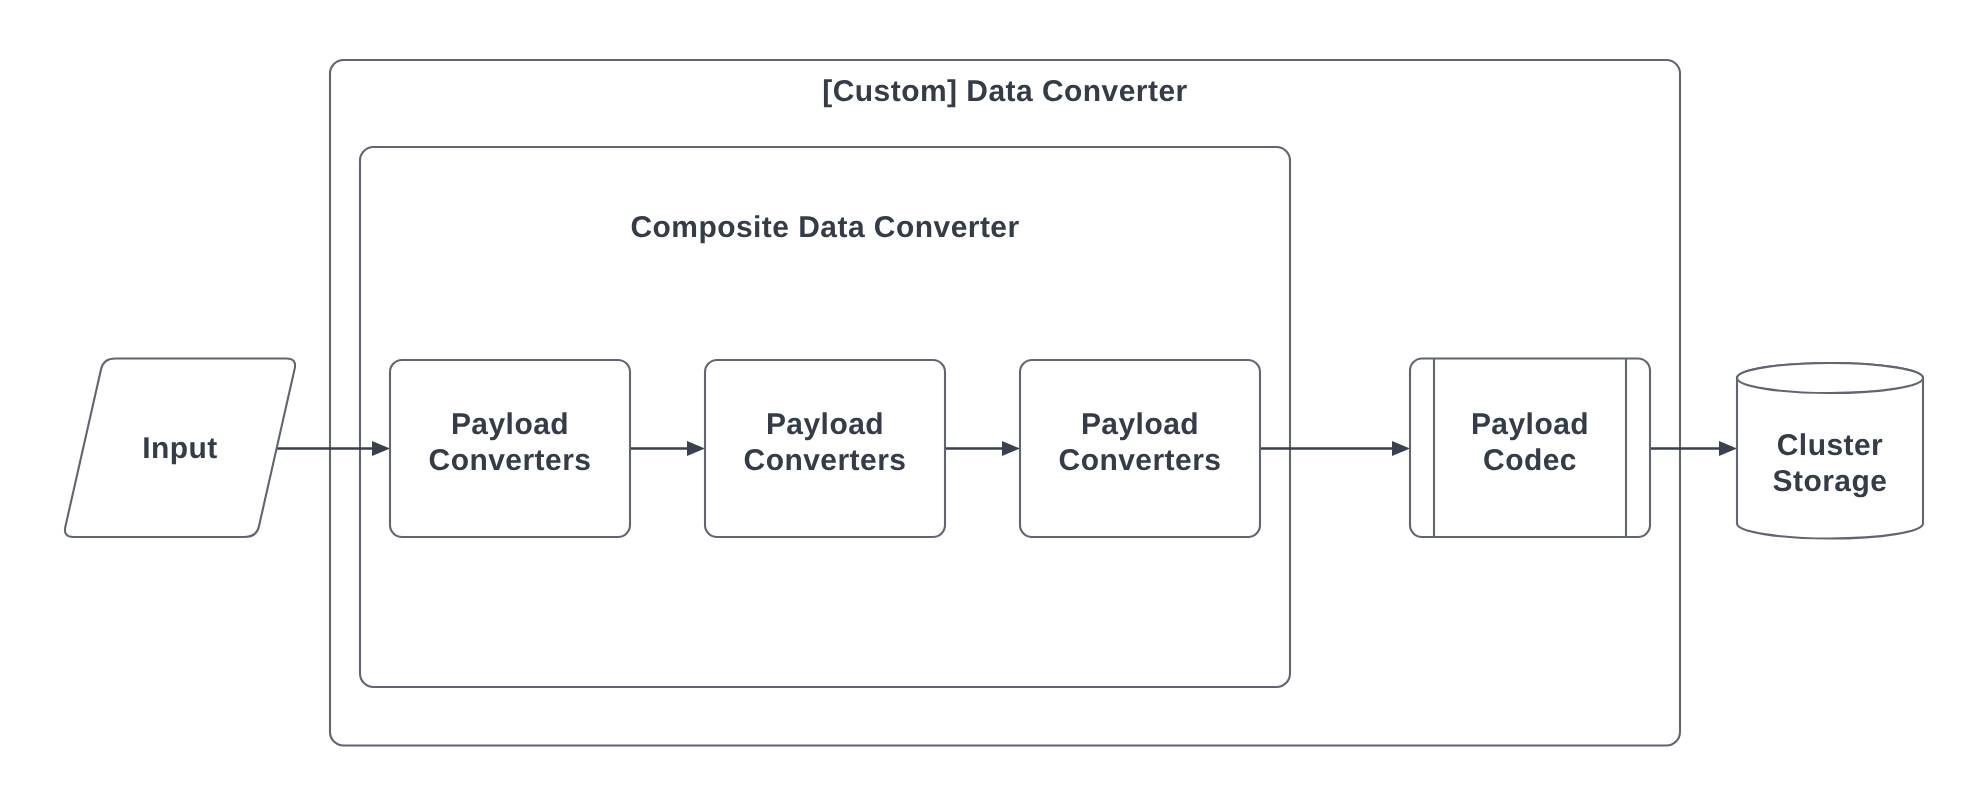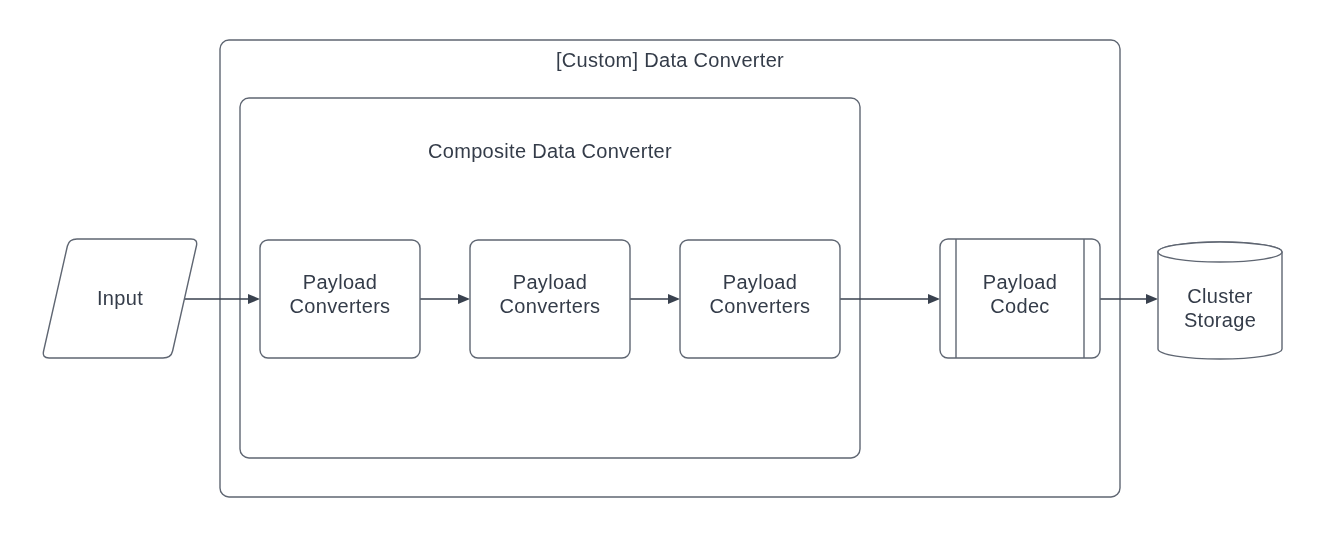--- a/index.html
+++ b/index.html
@@ -9,21 +9,21 @@
     --text-color: #343c49;
     --arrow-color: #39414e;
   }
   * { margin: 0; padding: 0; box-sizing: border-box; }
   html, body {
     width: 1320px; height: 540px;
     background: var(--bg);
     overflow: hidden;
     font-family: "Liberation Sans", sans-serif;
   }
-  .canvas { position: relative; width: 1320px; height: 540px; background: var(--bg); }
+  .canvas { position: relative; width: 1320px; height: 540px; background: var(--bg); font-weight: bold; }
   svg { display: block; }
   .shape {
     fill: var(--shape-fill);
     stroke: var(--shape-stroke);
     stroke-width: 1.4;
   }
   .container-box {
     fill: var(--shape-fill);
     stroke: var(--shape-stroke);
     stroke-width: 1.4;

